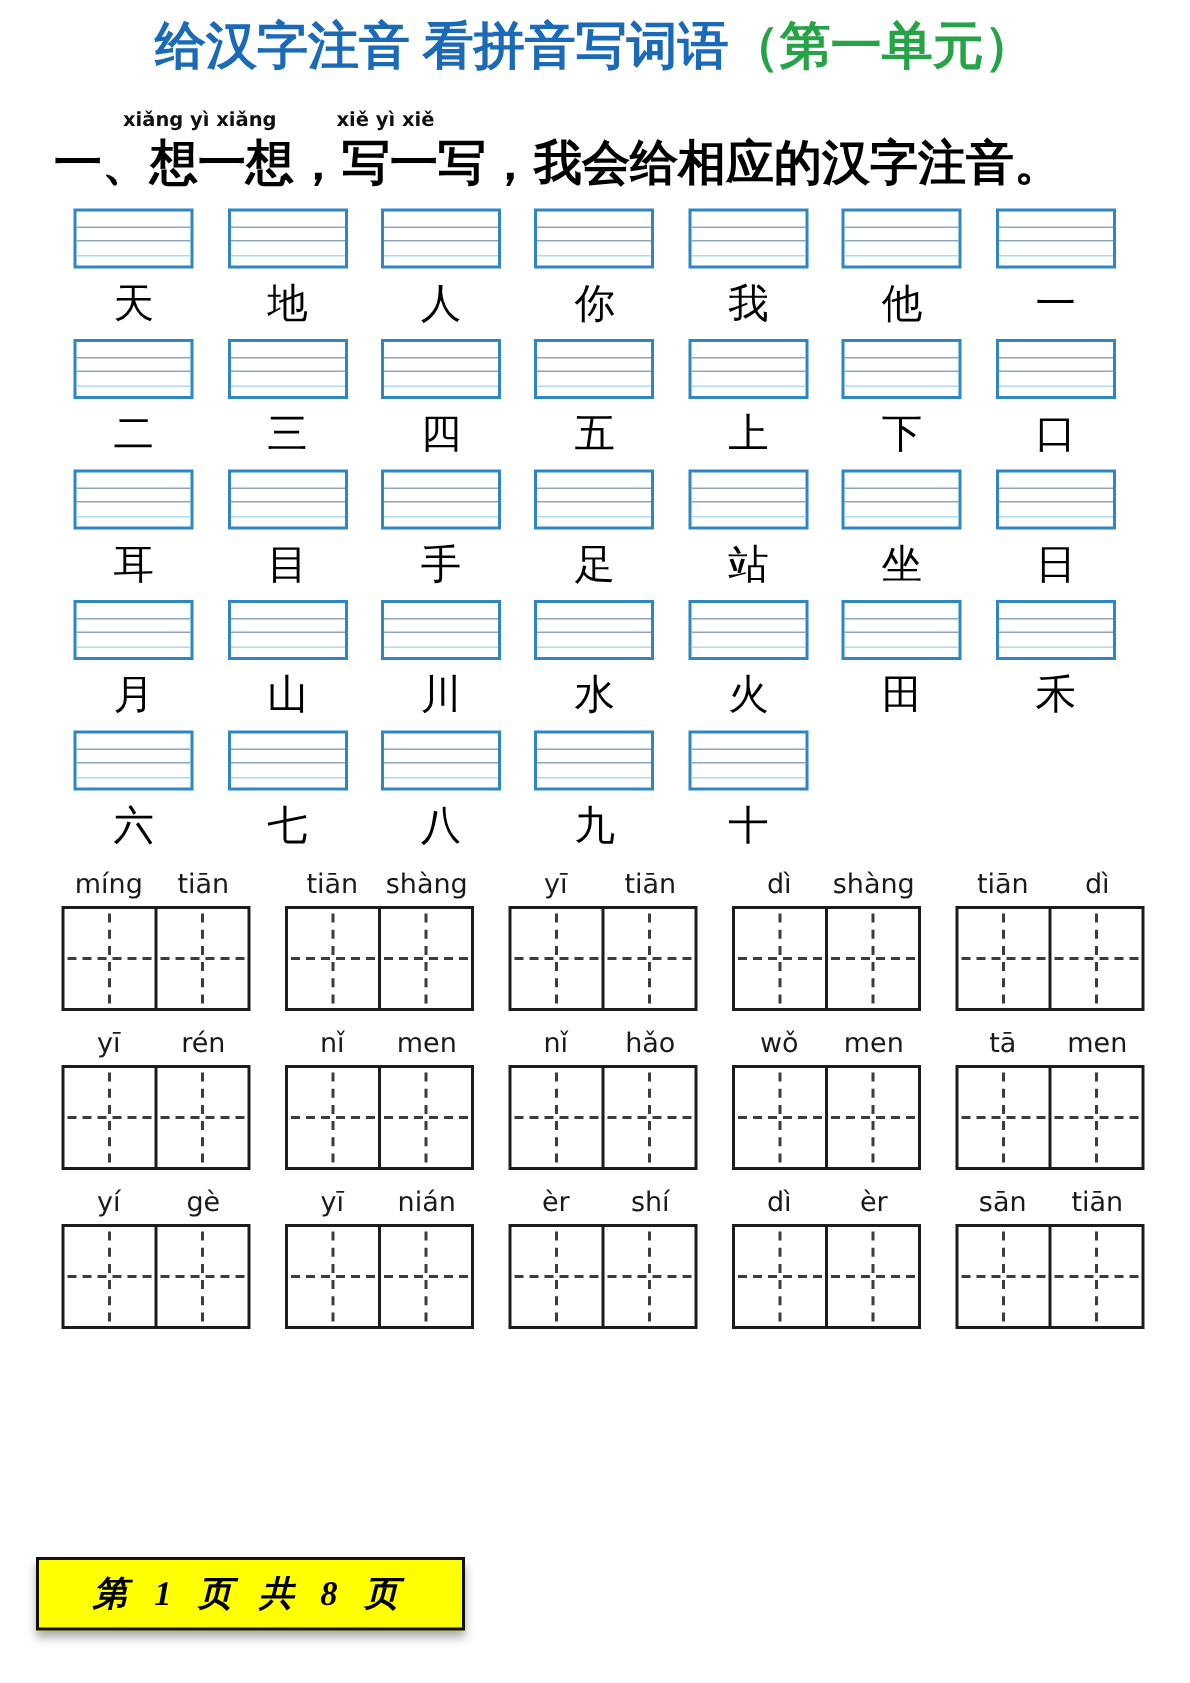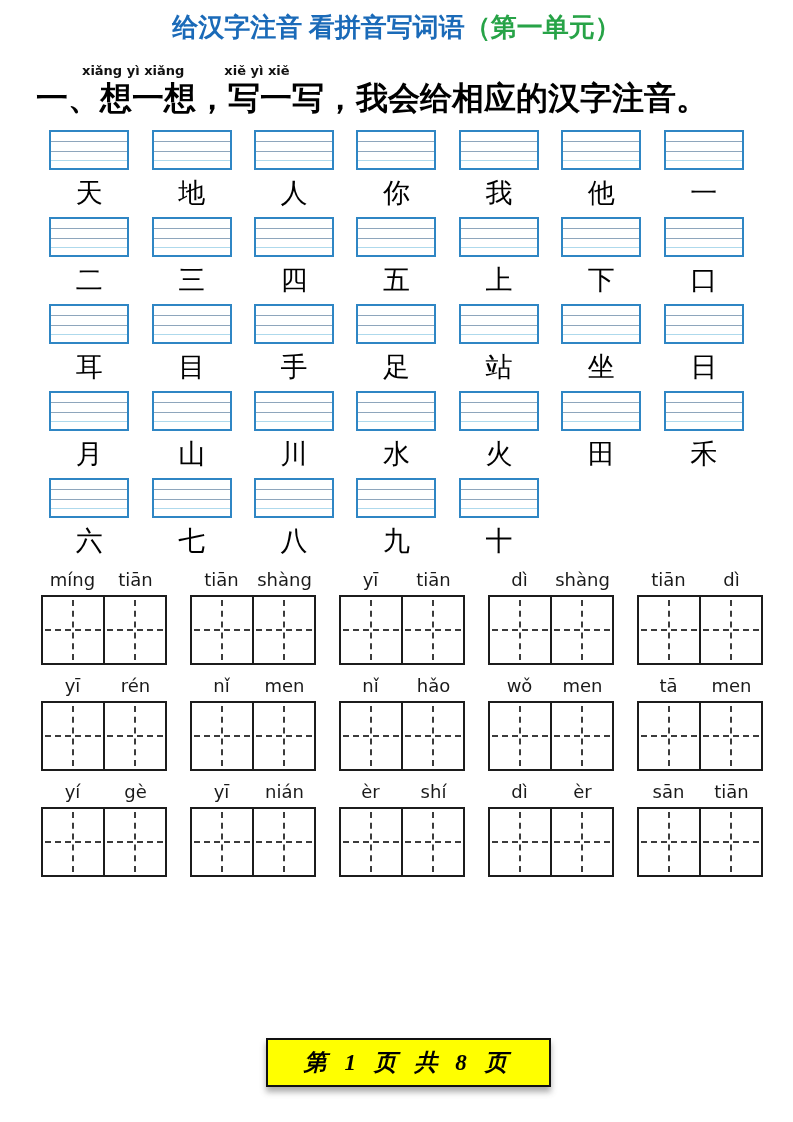--- a/index.html
+++ b/index.html
@@ -14,21 +14,21 @@
   
   .title {
     margin-top:36px; text-align:center;
     font-family:"Liberation Serif", serif;
     font-size:43px; font-weight:900; letter-spacing:1px; line-height:1.15;
   }
   .title .seg-red { color:var(--title-red,#ee0000); }
   .subtitle {
     margin-top:12px; text-align:center;
     font-family:"Liberation Serif", serif;
-    font-size:26px; font-weight:bold; line-height:1.2;
+    font-size:34px; font-weight:bold; line-height:1.2;
   }
   .subtitle .seg-blue { color:var(--subtitle-blue,#1a6ab8); }
   .subtitle .seg-green { color:var(--subtitle-green,#27a347); }
 
   
   .anno-pinyin {
     display:flex; font-size:13px; font-weight:bold; color:#111;
     font-family:"DejaVu Sans", sans-serif; white-space:nowrap;
   }
   #s1-pinyin { margin:20px 0 0 82px; gap:40px; }
@@ -71,21 +71,21 @@
   .tzg-cell::before {
     content:""; position:absolute; left:2px; right:2px; top:50%; margin-top:-1px;
     border-top:2px dashed #3c3c3c;
   }
   .tzg-cell::after {
     content:""; position:absolute; top:3px; bottom:3px; left:50%; margin-left:-1px;
     border-left:2px dashed #3c3c3c;
   }
 
   
-  .footer-wrap { position:absolute; left:0; right:0; top:1038px; display:flex; justify-content:center;margin-left:24px; }
+  .footer-wrap { position:absolute; left:0; right:0; top:1038px; display:flex; justify-content:flex-start;margin-left:24px; }
   .footer-banner {
     background:var(--footer-yellow,#ffff00);
     border:2px solid #111;
     padding:7px 36px;
     font-family:"Liberation Serif", serif;
     font-size:23px; font-weight:bold; font-style:italic; letter-spacing:6px;
     box-shadow:0 5px 6px rgba(70,70,70,0.45);
   }
 </style>
 </head>

